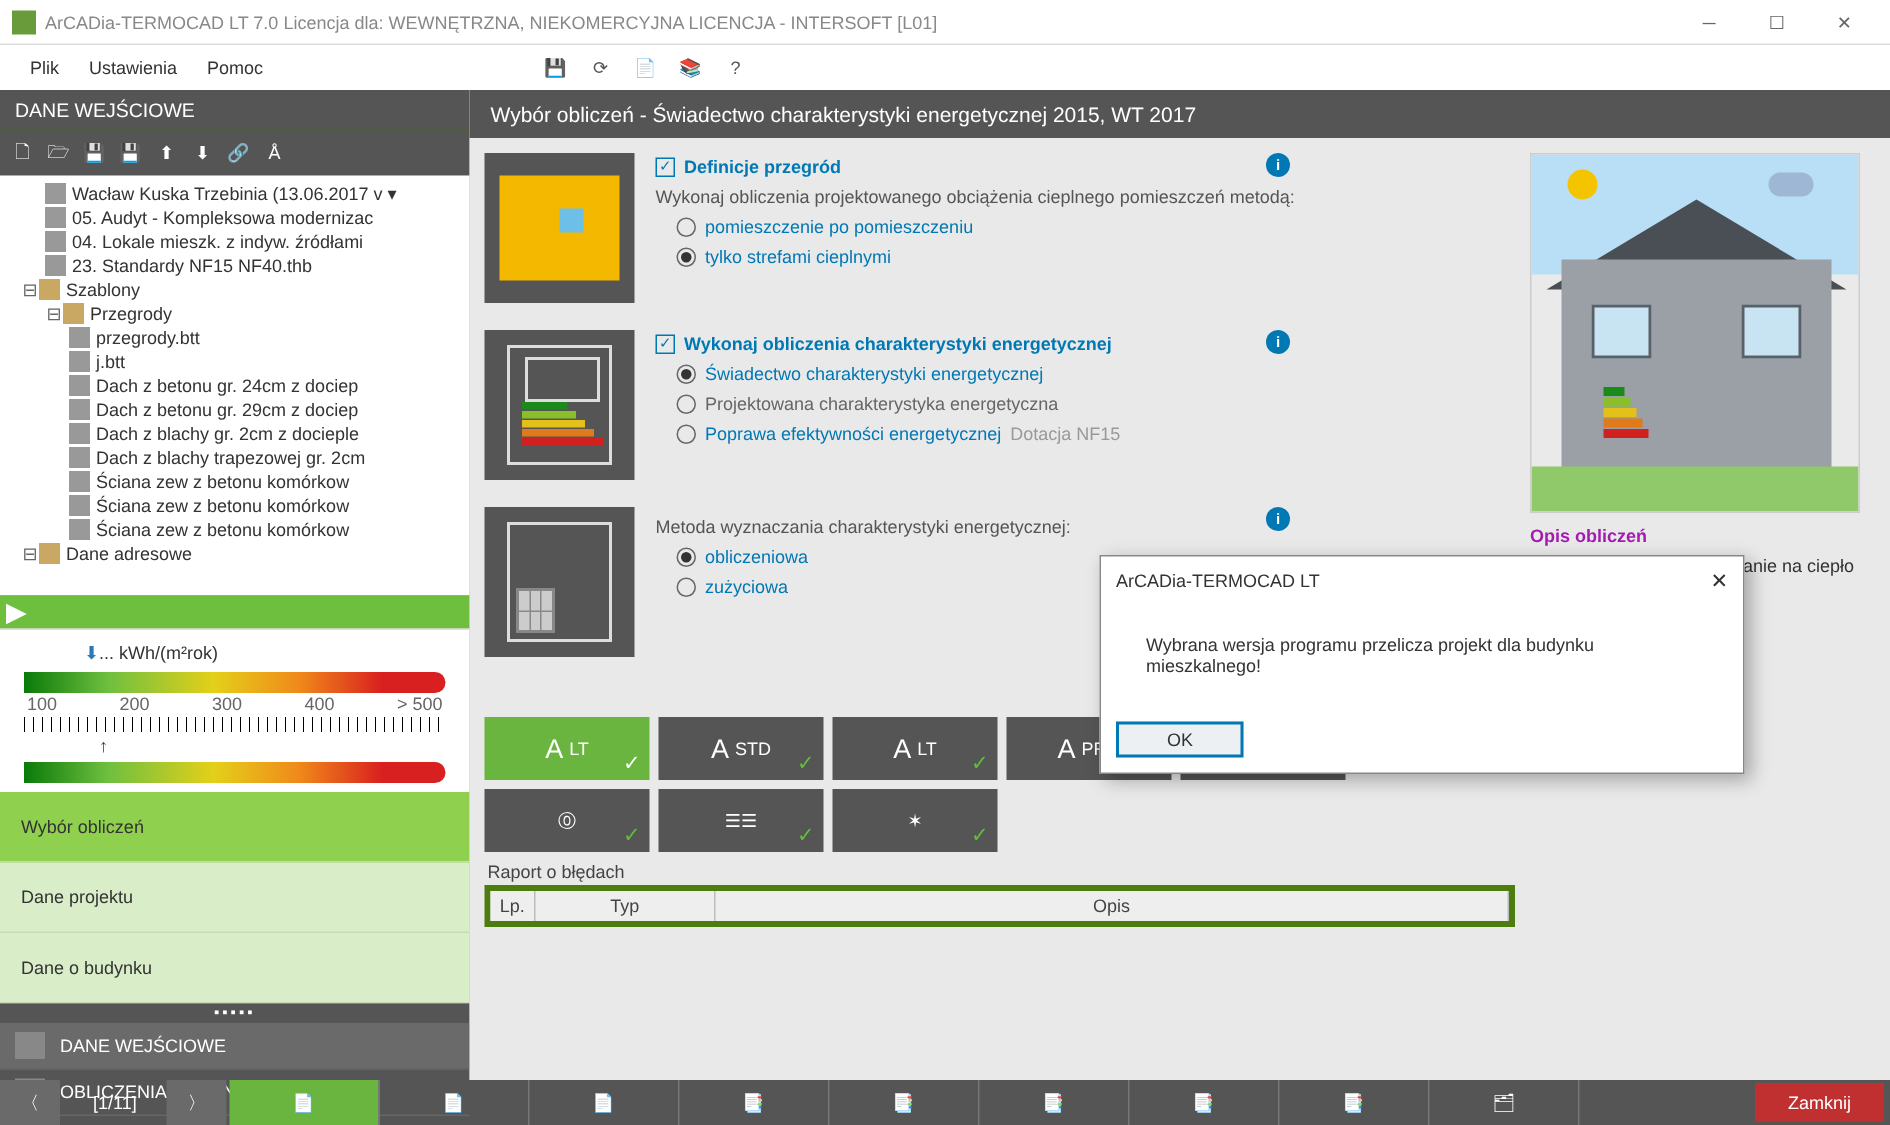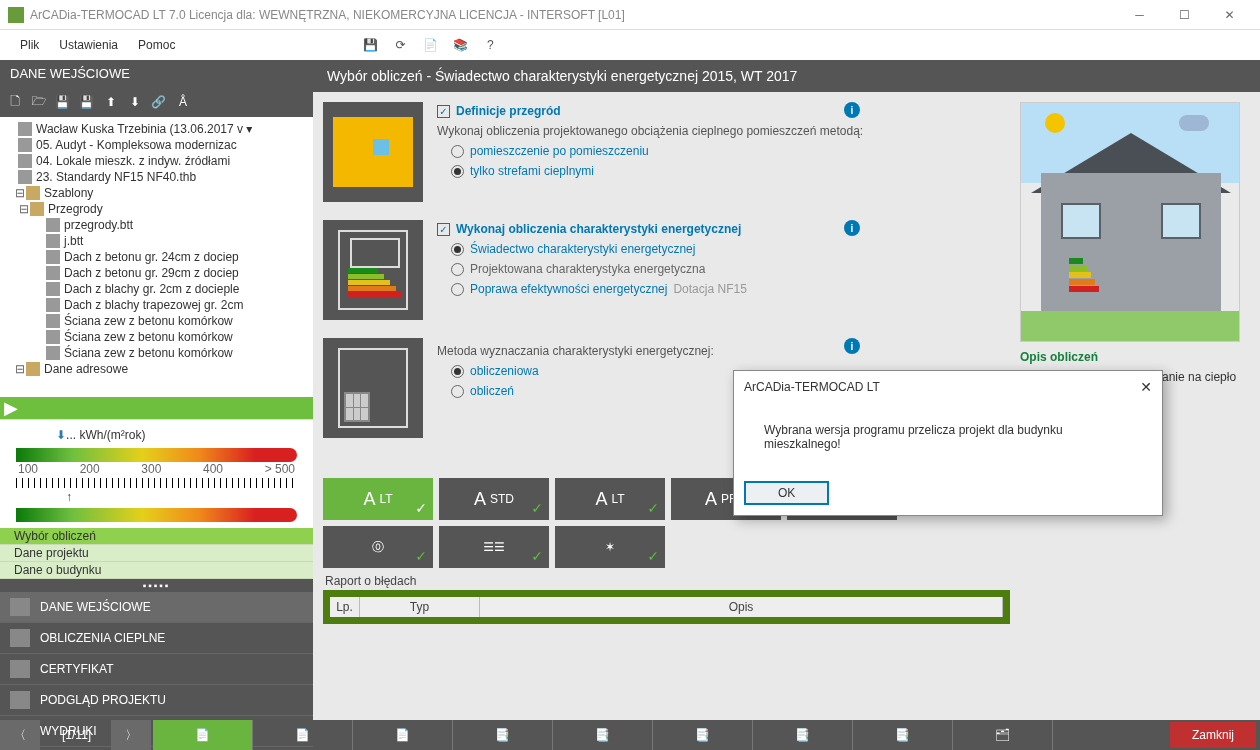--- a/index.html
+++ b/index.html
@@ -15,31 +15,31 @@
 .left{width:313px;display:flex;flex-direction:column;background:#4d7c0f}
 .leftheader{background:#555;color:#fff;padding:6px 10px;font-size:13px}
 .lefttoolbar{background:#555;padding:4px;display:flex;gap:2px}
 .lefttoolbar .tb{width:22px;height:22px;display:flex;align-items:center;justify-content:center;color:#fff}
 .tree{flex:0 0 280px;overflow:auto;background:#fff;padding:4px 0}
 .treerow{display:flex;align-items:center;padding:1px 4px;white-space:nowrap;color:#333}
 .treerow .ticon{width:14px;height:14px;margin-right:4px;display:inline-block}
 .ti-file{background:#999}
 .ti-folder{background:#c9a863}
 .ti-arrow{width:12px;text-align:center;color:#666}
-.indent1{padding-left:18px}.indent2{padding-left:46px}
+.indent1{padding-left:30px}.indent2{padding-left:46px}
 .greenstrip{background:#6fbf3f;height:40px;display:flex;align-items:center;justify-content:flex-start}
 .greenstrip .arrow{color:#fff;font-size:18px;margin-left:4px}
 .energyzone{background:#fff;padding:6px;border-top:1px solid #ddd}
 .energylabel{display:flex;align-items:center;padding:2px 0 6px 50px;color:#333}
 .energybar{height:14px;background:linear-gradient(to right,#0a7a0a 0%,#6fbf3f 20%,#e4d01a 45%,#f08a1a 65%,#d92020 85%);border-radius:0 10px 10px 0;margin:0 10px}
 .energyscale{display:flex;justify-content:space-between;padding:0 12px;color:#666;font-size:10px}
 .tickrow{height:10px;background:repeating-linear-gradient(to right,#000 0 1px,transparent 1px 6px);margin:2px 10px}
 .energybar2{height:14px;background:linear-gradient(to right,#0a7a0a 0%,#6fbf3f 20%,#e4d01a 45%,#f08a1a 65%,#d92020 85%);border-radius:0 10px 10px 0;margin:4px 10px 0}
 .submenu{background:#d9eec8}
-.submenu .item{padding:1px 14px;color:#333;border-bottom:1px solid #c8dab6}
+.submenu .item{padding:16px 14px;color:#333;border-bottom:1px solid #c8dab6}
 .submenu .item.active{background:#8fd04e}
 .dots{text-align:center;background:#555;color:#fff;font-size:10px;letter-spacing:2px;padding:1px}
 .navlist{background:#555}
 .navlist .nrow{display:flex;align-items:center;padding:6px 10px;color:#fff;border-bottom:1px solid #666}
 .navlist .nrow.active{background:#6a6a6a}
 .navlist .nicon{width:20px;height:18px;margin-right:10px;background:#888}
 .center{flex:1;display:flex;flex-direction:column;background:#e9e9e9;position:relative}
 .centerheader{background:#555;color:#fff;padding:8px 14px;font-size:14px}
 .centerbody{flex:1;padding:10px;overflow:auto;display:flex;gap:10px}
 .maincol{flex:1}
@@ -61,30 +61,30 @@
 .rightpane{width:230px}
 .houseimg{width:220px;height:240px;background:#eaeaea;border:1px solid #ccc;position:relative;overflow:hidden}
 .sky{position:absolute;top:0;left:0;right:0;height:80px;background:#b8dff5}
 .ground{position:absolute;bottom:0;left:0;right:0;height:30px;background:#8fc96a}
 .house{position:absolute;top:70px;left:20px;width:180px;height:150px;background:#9aa0a6}
 .roof{position:absolute;top:30px;left:10px;width:200px;height:60px}
 .roof::before{content:"";position:absolute;border-left:100px solid transparent;border-right:100px solid transparent;border-bottom:60px solid #4a4f55}
 .win{position:absolute;width:40px;height:36px;background:#c8e4f2;border:2px solid #5a6068}
 .elabel{position:absolute;left:28px;bottom:30px;width:40px}
 .ebar{height:6px;margin:1px 0}
-.opistitle{color:#15803d;margin:8px 0 6px;font-weight:600}
+.opistitle{color:#a21caf;margin:8px 0 6px;font-weight:600}
 .opisitem{display:flex;align-items:flex-start;gap:4px;color:#333;margin:4px 0}
 .opisitem .plus{width:12px;height:12px;border:1px solid #888;display:inline-flex;align-items:center;justify-content:center;font-size:10px}
 .bottiles{display:flex;gap:6px;flex-wrap:wrap;margin-top:40px}
 .tile{width:110px;height:42px;background:#555;display:flex;align-items:center;justify-content:center;position:relative;color:#fff;gap:4px}
 .tile.g{background:#69b53f}
 .tile .chkmark{position:absolute;right:6px;bottom:4px;color:#5fbf3a;font-size:14px}
 .tile.g .chkmark{color:#fff}
 .reporthdr{color:#444;padding:6px 2px 2px}
-.reporttable{background:#ffffff;border:7px solid #4d7c0f}
+.reporttable{background:#ffffff;border:4px solid #4d7c0f}
 .reporttable .rhdr{display:flex;background:#eee}
 .reporttable .rcell{border-right:1px solid #bbb;padding:3px 6px;text-align:center;color:#444}
 .refreshrow{padding:3px 6px;color:#444}
 .dialog{position:absolute;top:310px;left:420px;width:430px;background:#fff;border:1px solid #888;box-shadow:4px 4px 12px rgba(0,0,0,.3);z-index:100}
 .dlgtitle{padding:8px 10px;display:flex;justify-content:space-between;align-items:center;color:#333}
 .dlgclose{font-size:14px}
 .dlgbody{padding:20px 30px;color:#333}
 .dlgfoot{padding:10px;display:flex;justify-content:flex-start}
 .dlgbtn{border:2px solid #0078b4;background:#ecf0f3;padding:3px 32px;color:#333}
 .statusbar{height:30px;background:#555;display:flex;align-items:center}
@@ -327,21 +327,21 @@
             </div>
           </div>
           <div class="seccontent">
             <div class="subtext">Metoda wyznaczania charakterystyki energetycznej:</div>
             <div class="radioln">
                 <span class="radio sel"></span>
                 <span class="rlabel">obliczeniowa</span>
               </div>
             <div class="radioln">
                 <span class="radio"></span>
-                <span class="rlabel">obliczeń</span>
+                <span class="rlabel">zużyciowa</span>
               </div>
           </div>
           <span class="infoicon" style="top:0;right:150px">i</span>
         </div>
 
         <div class="bottiles">
           <div class="tile g">
               <span style="font-size:18px">A</span>
               <sub>LT</sub>
               <span class="chkmark">✓</span>

